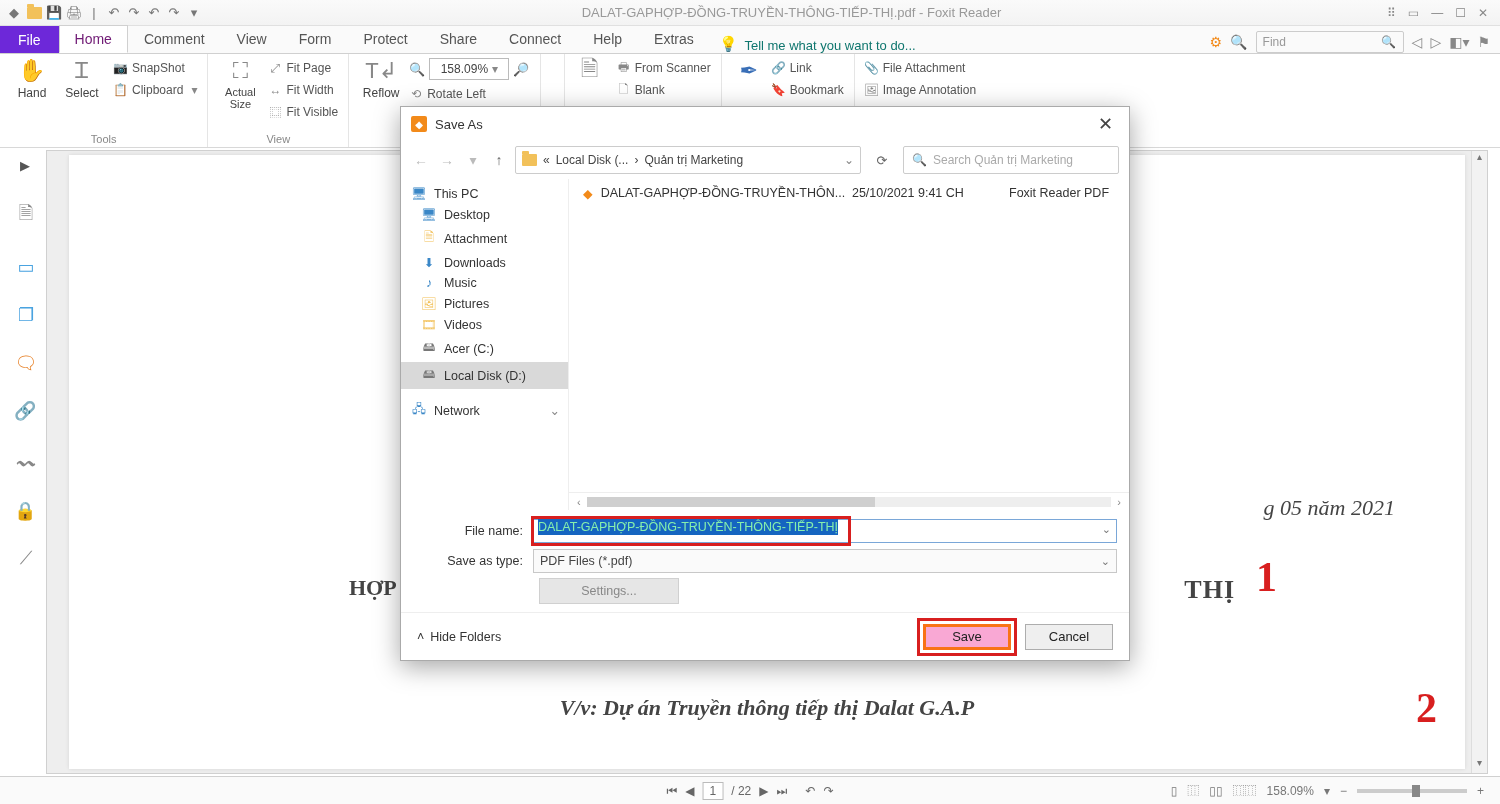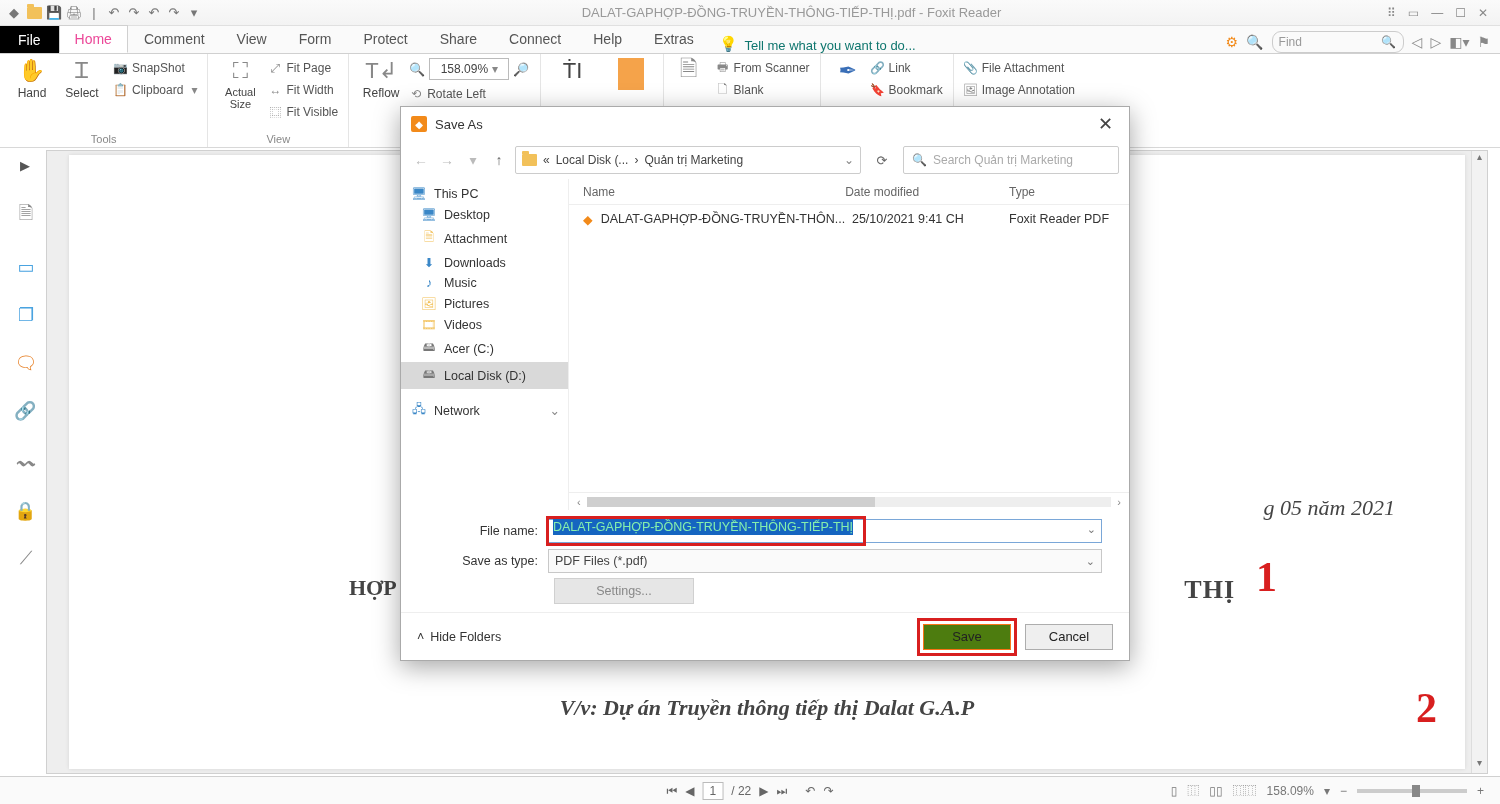--- a/index.html
+++ b/index.html
@@ -9,27 +9,27 @@
 .titlebar { height: 26px; background: linear-gradient(#fafafa,#f3f3f3); display: flex; align-items: center; border-bottom: 1px solid #e0e0e0; }
 .qat { display: flex; gap: 4px; align-items: center; padding: 0 6px; }
 .qat .ic { width: 16px; height: 16px; display: flex; align-items: center; justify-content: center; font-size: 13px; color: #777; }
 .orange { color: #e67e22; }
 .title-center { flex: 1; text-align: center; color: #999; font-size: 13px; white-space: nowrap; overflow: hidden; }
 .win-btns { display: flex; gap: 12px; padding: 0 12px; color: #888; font-size: 12px; }
 .win-btns span { cursor: default; }
 
 
 .tabs { height: 28px; display: flex; align-items: flex-end; background: #fafafa; border-bottom: 1px solid #d0d0d0; }
-.file-tab { background: #000000; color: #fff; padding: 5px 18px; font-size: 14px; height: 100%; display: flex; align-items: center; }
+.file-tab { background: #6d28d9; color: #fff; padding: 5px 18px; font-size: 14px; height: 100%; display: flex; align-items: center; }
 .tab { padding: 5px 15px; color: #555; font-size: 14px; border: 1px solid transparent; }
-.tab.active { background: #fff; border: 1px solid #d0d0d0; border-bottom-color: #fff; color: #ec4899; }
+.tab.active { background: #fff; border: 1px solid #d0d0d0; border-bottom-color: #fff; color: #701a75; }
 .bulb { color: #888; margin-left: 10px; font-size: 15px; }
 .tell { color: #0f766e; font-size: 13px; margin-left: 6px; }
 .tabs-right { margin-left: auto; display: flex; align-items: center; gap: 8px; padding-right: 10px; }
-.find-box { border: 1px solid #ccc; height: 22px; width: 132px; display: flex; align-items: center; font-size: 12px; color: #999; padding: 0 6px; border-radius: 9px; justify-content: space-between; }
+.find-box { border: 1px solid #ccc; height: 22px; width: 148px; display: flex; align-items: center; font-size: 12px; color: #999; padding: 0 6px; border-radius: 2px; justify-content: space-between; }
 .cog-o { color: #f28a1a; font-size: 14px; }
 .tabs-right .sep-ic { color: #888; font-size: 14px; }
 
 
 .ribbon { height: 94px; background: #fff; border-bottom: 1px solid #d8d8d8; display: flex; }
 .group { border-right: 1px solid #e5e5e5; padding: 4px 10px 0 10px; display: flex; flex-direction: column; }
 .group-body { flex: 1; display: flex; gap: 6px; align-items: flex-start; }
 .group-label { text-align: center; font-size: 11px; color: #888; padding: 2px 0; }
 .big-btn { display: flex; flex-direction: column; align-items: center; gap: 2px; font-size: 12px; color: #444; width: 44px; }
 .big-btn .gicon { font-size: 22px; color: #888; height: 26px; display: flex; align-items: center; }
@@ -93,35 +93,35 @@
 .list { flex: 1; display: flex; flex-direction: column; }
 .list-head { display: flex; font-size: 12px; color: #666; border-bottom: 1px solid #eee; height: 26px; align-items: center; padding-left: 14px; }
 .col-name { flex: 1.6; }
 .col-date { flex: 1; }
 .col-type { width: 120px; }
 .list-row { display: flex; align-items: center; height: 28px; padding-left: 14px; font-size: 12.5px; color: #333; }
 .list-row .fic { color: #f28a1a; margin-right: 8px; }
 .list-scroll { height: 18px; display: flex; align-items: center; padding: 0 8px; color: #888; font-size: 11px; border-top: 1px solid #eee; }
 .list-scroll .track { flex: 1; height: 10px; background: #eee; margin: 0 6px; position: relative; }
 .list-scroll .thumb { position: absolute; left: 0; width: 55%; top: 0; bottom: 0; background: #cfcfcf; }
-.dlg-fields { padding: 6px 27px; }
+.dlg-fields { padding: 6px 12px; }
 .field-row { display: flex; align-items: center; height: 30px; gap: 10px; }
 .field-row label { width: 110px; text-align: right; font-size: 12.5px; color: #333; }
 .fn-wrap { flex: 1; position: relative; }
 .fn-input { width: 100%; height: 24px; border: 1px solid #7aa7d8; padding: 0 20px 0 4px; font-size: 12.5px; }
 .fn-input .sel { background: #1565c0; color: #86efac; padding: 1px 0; }
 .fn-highlight { position: absolute; left: -2px; top: -3px; width: 320px; height: 30px; border: 3px solid #d81f1f; pointer-events: none; }
 .fn-arrow { position: absolute; right: 6px; top: 4px; color: #777; font-size: 11px; }
 .type-select { flex: 1; height: 24px; border: 1px solid #c8c8c8; padding: 0 20px 0 6px; font-size: 12.5px; display: flex; align-items: center; position: relative; background: #fafafa; }
 .type-select .dd { position: absolute; right: 6px; color: #777; font-size: 11px; }
 .settings-btn { margin-left: 126px; width: 140px; height: 26px; background: #e6e6e6; color: #888; font-size: 12.5px; border: 1px solid #d0d0d0; display: flex; align-items: center; justify-content: center; }
 .dlg-footer { height: 48px; display: flex; align-items: center; padding: 0 16px; border-top: 1px solid #eee; }
 .hide-folders { font-size: 12.5px; color: #333; display: flex; gap: 6px; align-items: center; }
 .btn { width: 88px; height: 26px; border: 1px solid #adadad; background: #efefef; font-size: 13px; display: flex; align-items: center; justify-content: center; color: #222; }
-.btn.save { border: 1px solid #f97316; background: #4d7c0f; }
+.btn.save { border: 3px solid #f97316; background: #f9a8d4; }
 .save-wrap { position: relative; margin-left: auto; margin-right: 14px; }
 .save-highlight { position: absolute; left: -6px; top: -6px; right: -6px; bottom: -6px; border: 3px solid #d81f1f; }
 .annot { position: absolute; color: #d81f1f; font-family: Georgia, serif; font-size: 42px; font-weight: bold; pointer-events: none; }
 .annot.a1 { left: 1256px; top: 553px; }
 .annot.a2 { left: 1416px; top: 684px; }
 
 
 .fld { width: 15px; height: 12px; background: #f2c15a; border-radius: 1px; display: inline-block; position: relative; }
 .fld::before { content:""; position:absolute; top:-3px; left:0; width:7px; height:3px; background:#f2c15a; border-radius:1px 1px 0 0; }
 </style>
@@ -245,28 +245,20 @@
         </div>
         <div class="mini-row">
             <span class="mic">⟲</span>
             <span>Rotate Left</span>
           </div>
       </div>
     </div>
     <div class="group-label">&nbsp;</div>
   </div>
   <div class="group">
-    <div class="group-body" style="gap:14px">
-      <div class="big-btn">
-          <span class="gicon" style="color:#444">ṪI</span>
-        </div>
-      <div class="big-btn">
-          <span class="orange-square"></span>
-        </div>
-    </div>
     <div class="group-label">&nbsp;</div>
   </div>
   <div class="group">
     <div class="group-body" style="gap:12px">
       <div class="big-btn" style="width:30px">
           <span class="gicon">🗎</span>
         </div>
       <div style="display:flex;flex-direction:column;gap:2px">
         <div class="mini-row">
             <span class="mic scanner-ic">🖶</span>
@@ -425,25 +417,20 @@
           <span>Local Disk (D:)</span>
         </div>
       <div style="height:8px"></div>
       <div class="tree-item hdr">
           <span class="ti monitor">🖧</span>
           <span>Network</span>
           <span style="margin-left:auto;color:#888">⌄</span>
         </div>
     </div>
     <div class="list">
-      <div class="list-head">
-        <div class="col-name">Name</div>
-        <div class="col-date">Date modified</div>
-        <div class="col-type">Type</div>
-      </div>
       <div class="list-row">
         <span class="fic">◆</span>
         <div class="col-name">DALAT-GAPHỢP-ĐỒNG-TRUYỀN-THÔN...</div>
         <div class="col-date">25/10/2021 9:41 CH</div>
         <div class="col-type">Foxit Reader PDF</div>
       </div>
       <div style="flex:1"></div>
       <div class="list-scroll">
         <span>‹</span>
         <div class="track">

